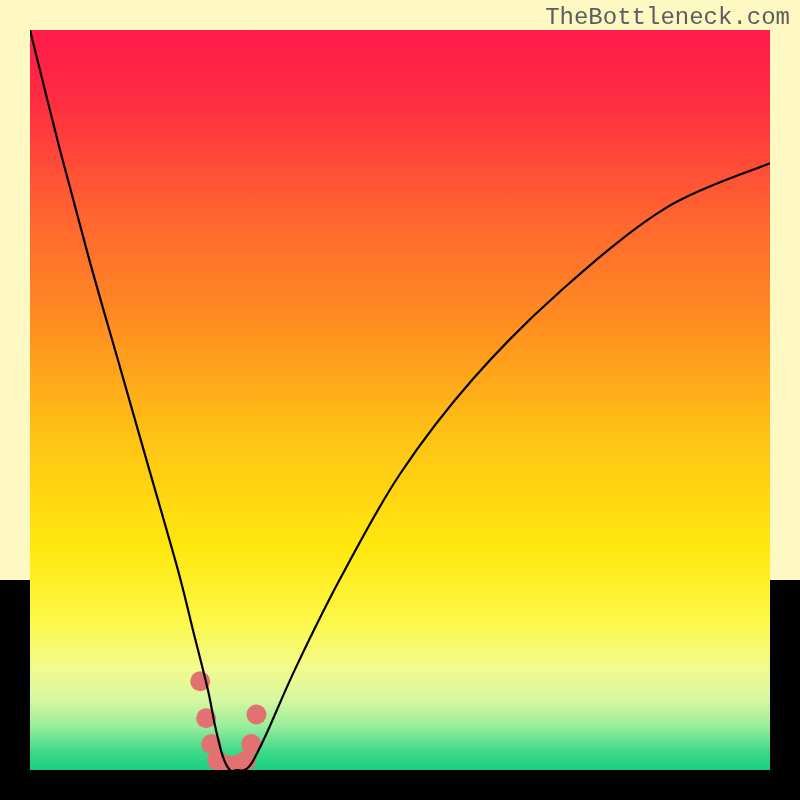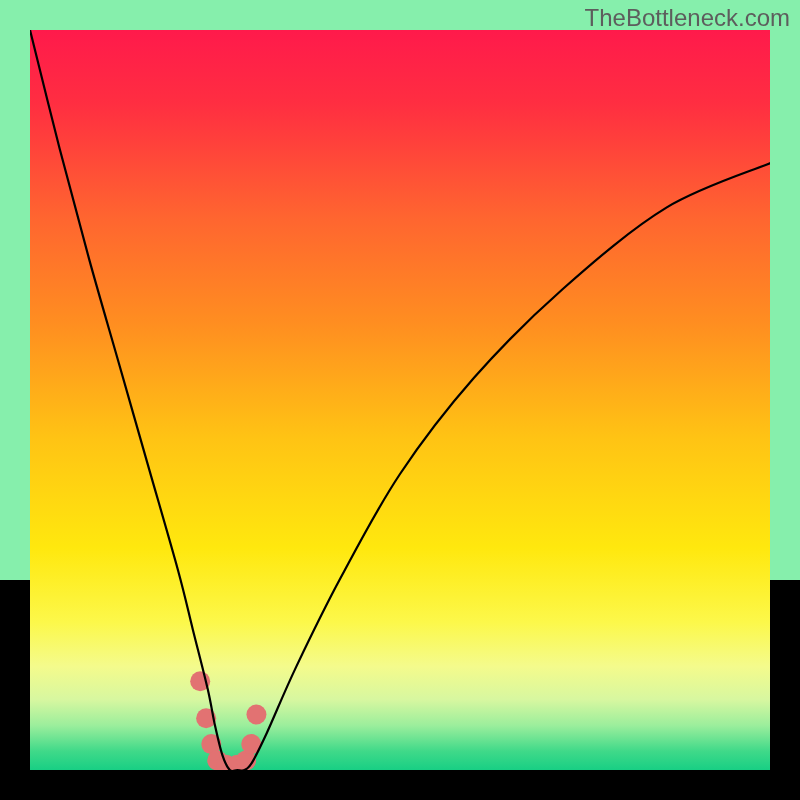--- a/index.html
+++ b/index.html
@@ -8,21 +8,22 @@
     width: 800px;
     height: 800px;
     overflow: hidden;
     background: #000;
     font-family: Arial, Helvetica, sans-serif;
   }
   .frame {
     position: absolute;
     top: 0; left: 0;
     width: 800px; height: 580px;
-    background: #86efac;
+    background: #fef9c3;
+    font-family: Liberation Mono, monospace;
   }
   .plot {
     position: absolute;
     top: 30px;
     left: 30px;
     width: 740px;
     height: 740px;
     overflow: hidden;
   }
   .watermark {

